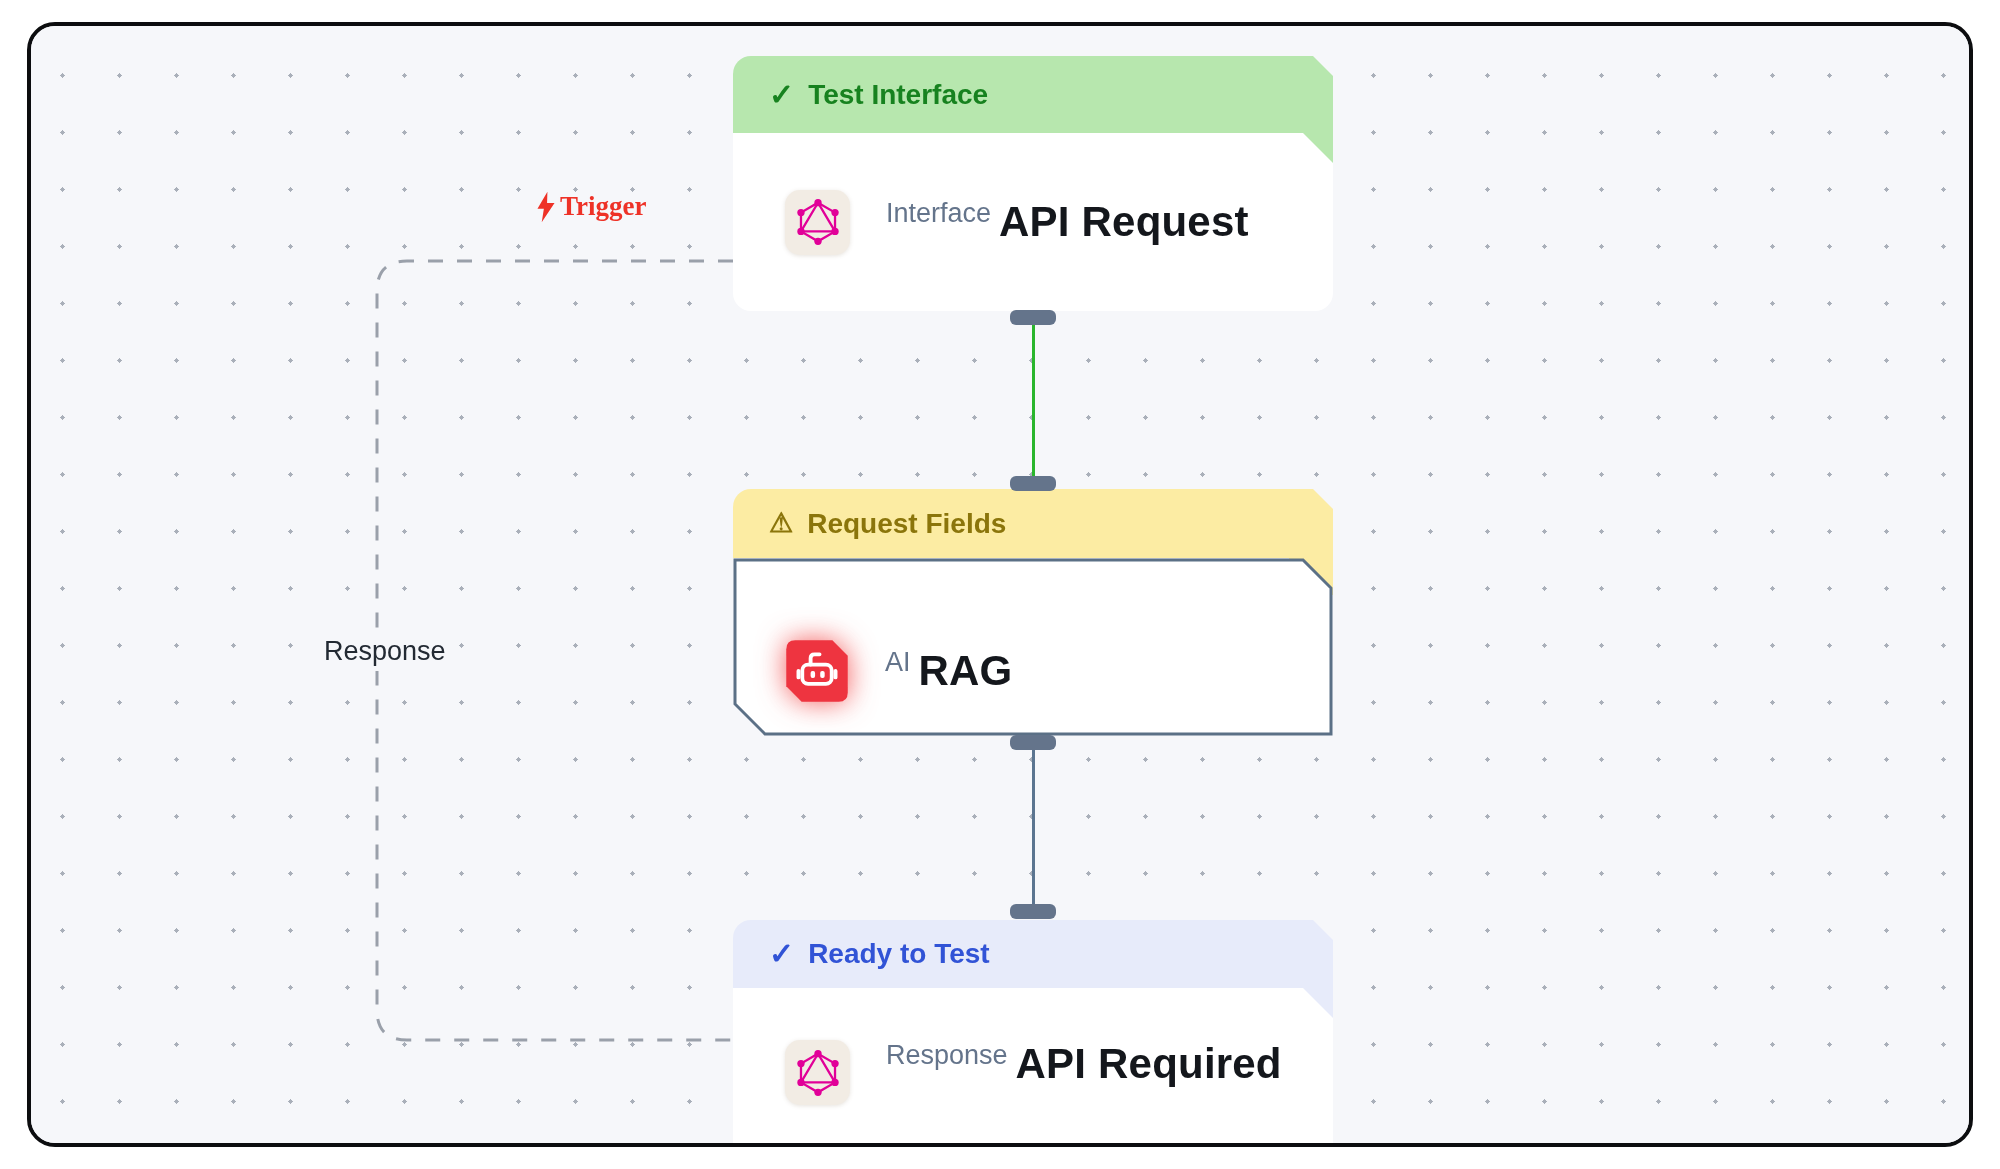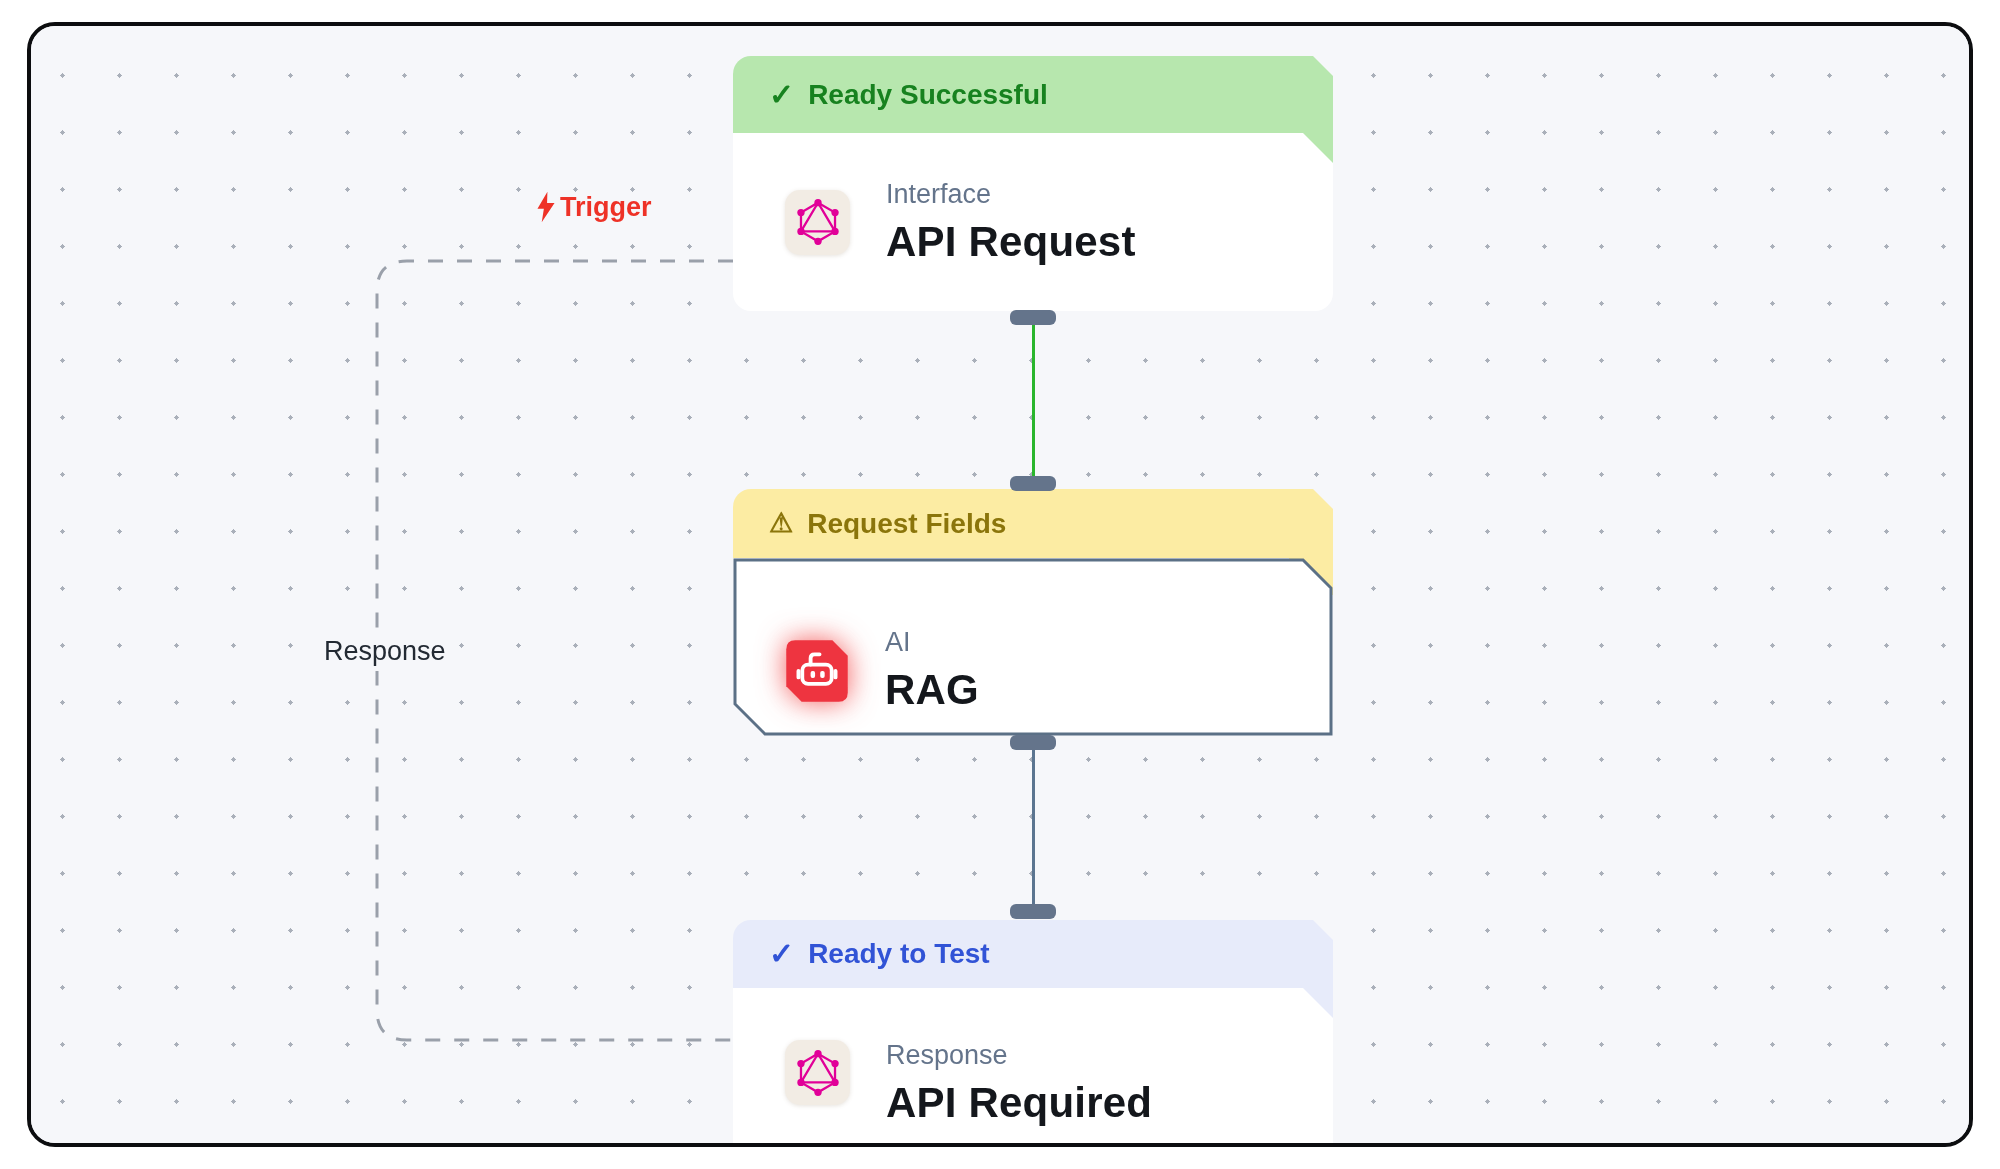--- a/index.html
+++ b/index.html
@@ -15,34 +15,34 @@
   .badge{position:relative;height:72px;display:flex;align-items:center;gap:14px;padding-left:36px;
     font-size:28px;font-weight:bold;border-radius:18px 0 0 0;
     clip-path:polygon(0 0,calc(100% - 20px) 0,100% 20px,100% 100%,0 100%);box-sizing:border-box;z-index:1;}
   .badge-check{font-size:30px;font-weight:bold;line-height:1;}
   .corner-patch{position:absolute;right:0;width:44px;height:44px;z-index:1;}
   .card{position:relative;height:178px;background:#ffffff;z-index:2;
     border-radius:0 0 18px 18px;
     clip-path:polygon(0 0,calc(100% - 30px) 0,100% 30px,100% 100%,0 100%);}
   .card-inner{position:absolute;inset:0;display:flex;align-items:center;gap:36px;padding-left:52px;}
   .icon-tile{width:65px;height:65px;border-radius:15px;background:#f2ece4;display:flex;align-items:center;justify-content:center;box-shadow:0 1px 4px rgba(120,100,70,0.18);}
-  .node-texts{display:flex;flex-direction:column;gap:8px;}
+  .node-texts{display:flex;flex-direction:row;gap:8px;}
   .node-category{font-size:27px;color:#64748b;}
   .node-title{font-size:42px;font-weight:bold;color:#14171c;letter-spacing:0.2px;}
 
   
   .rag-card{position:relative;height:225px;z-index:2;}
   .rag-card svg.outline{position:absolute;inset:0;}
   .ai-tile{position:relative;width:64px;height:64px;filter:drop-shadow(0 0 14px rgba(241,65,65,0.85));}
 
   
   .port{position:absolute;width:46px;height:15px;background:#64748b;border-radius:6px;left:979px;z-index:5;}
   .edge-line{position:absolute;left:1001px;width:3px;z-index:0;}
   .edge-label{position:absolute;z-index:3;font-size:27px;}
-  .trigger-label{display:flex;align-items:center;gap:2px;font-weight:bold;color:#ee3227;}
+  .trigger-label{display:flex;align-items:flex-start;gap:2px;font-weight:bold;color:#ee3227;font-family:Liberation Serif, serif;}
   .response-label{background:#f6f7fa;padding:4px 10px;color:#232a33;font-weight:500;}
 </style>
 </head>
 <body>
 
 <div class="stage">
   <div class="frame">
     <div class="canvas">
 
       <svg class="edges-svg">
@@ -58,21 +58,21 @@
         </svg>
         <span>Trigger</span>
       </div>
       <div class="edge-label response-label" style="left:283px;top:606px;">
         <span>Response</span>
       </div>
 
       <div class="node" style="top:30px;">
         <div class="badge" style="height:77px;background:#b7e7ae;color:#17821f;">
           <span class="badge-check">✓</span>
-          <span>Ready Successful</span>
+          <span>Test Interface</span>
         </div>
         <div class="corner-patch" style="top:70px;background:#b7e7ae;"></div>
         <div class="card">
           <div class="card-inner">
             <div class="icon-tile">
               <svg width="46" height="46" viewBox="0 0 100 100">
                 <g stroke="#e10098" stroke-width="5" fill="none">
                   <polygon points="50,8 87,29.5 87,70.5 50,92 13,70.5 13,29.5"></polygon>
                   <polygon points="50,8 87,70.5 13,70.5"></polygon>
                 </g>

